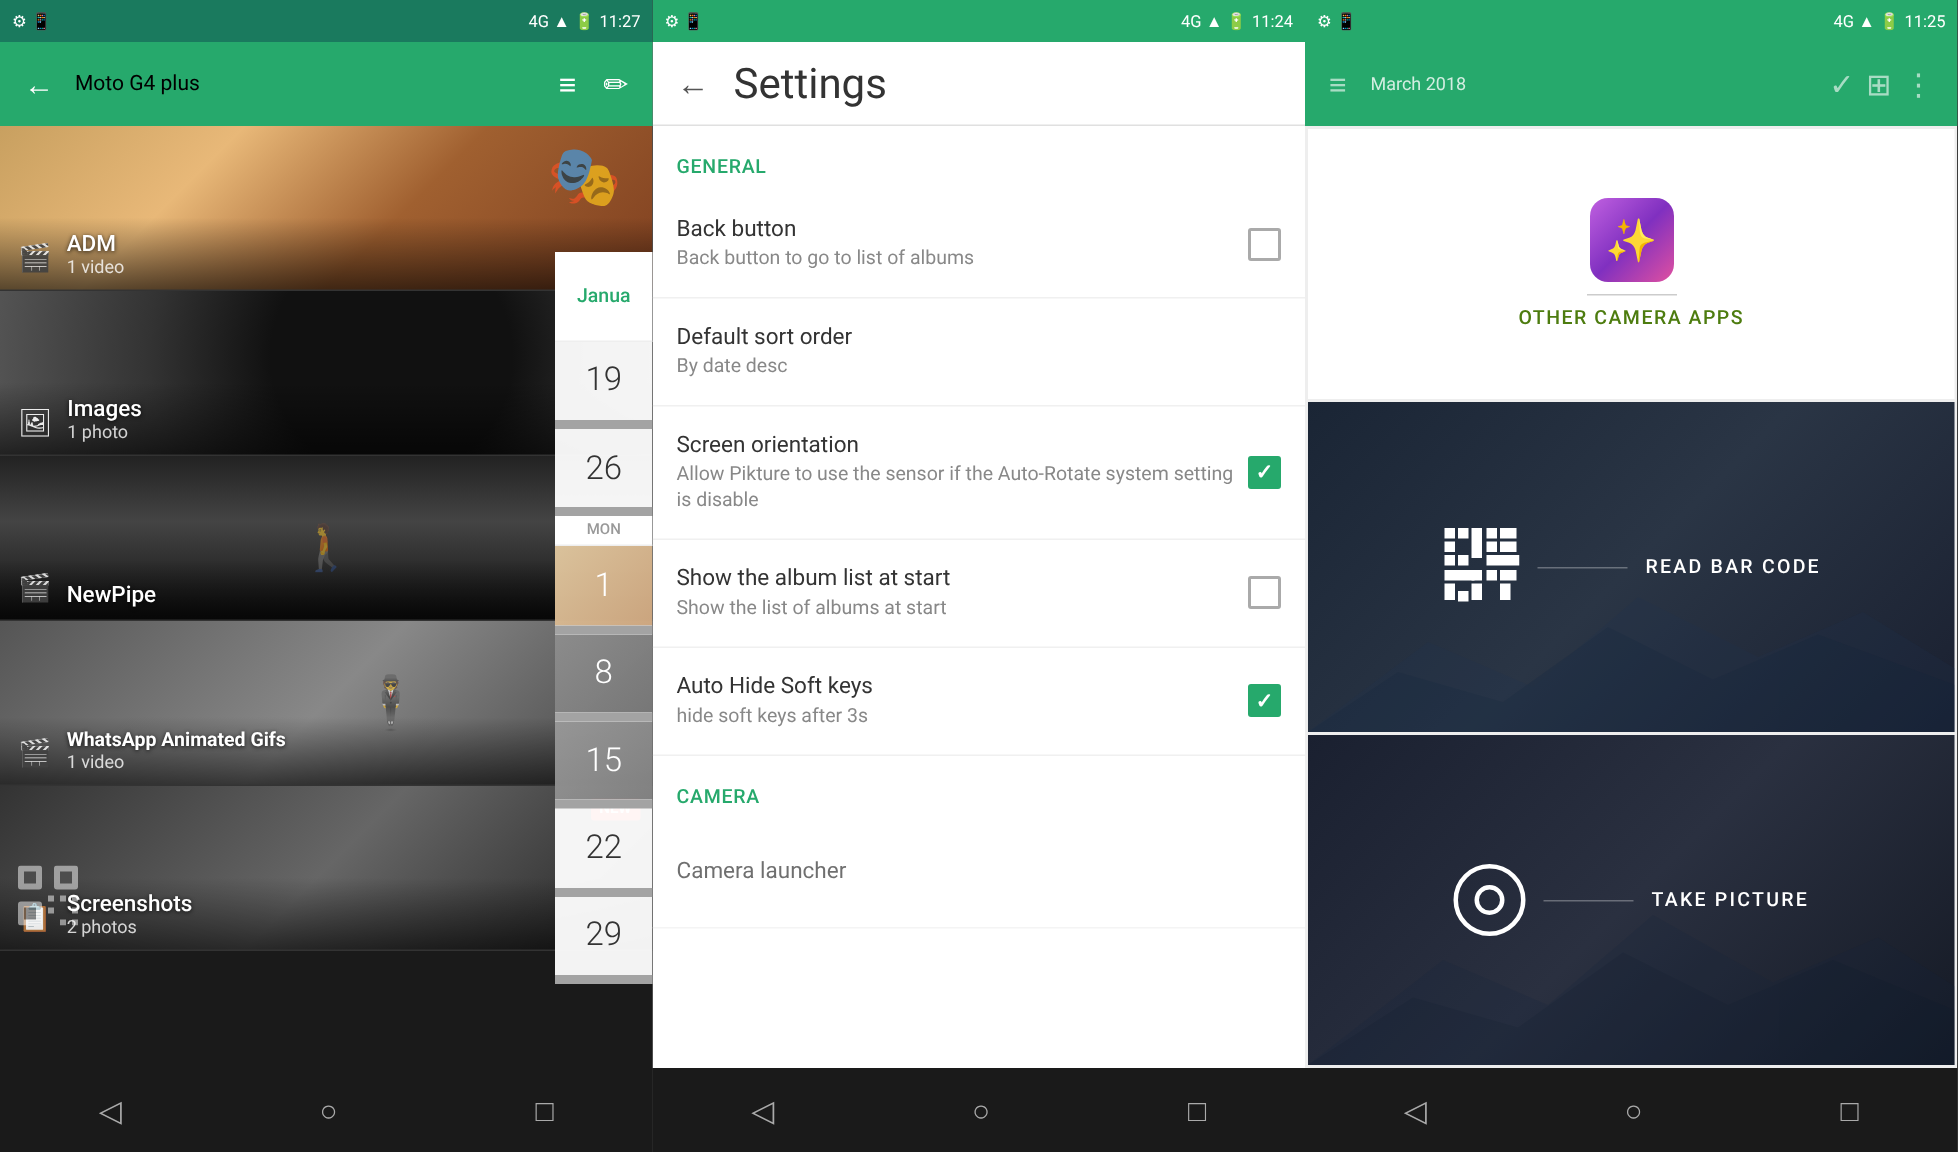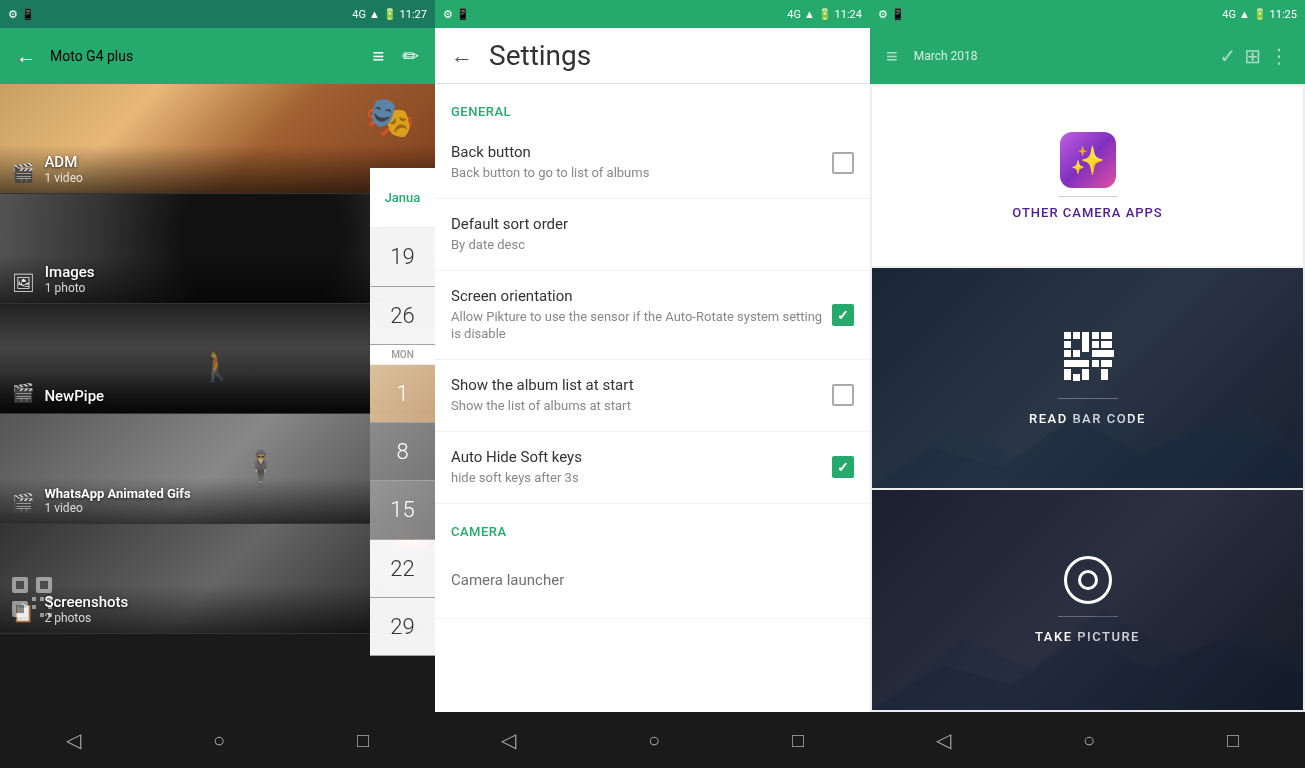--- a/index.html
+++ b/index.html
@@ -161,21 +161,21 @@
       height: calc(100% - 140px);
       display: flex;
       flex-direction: column;
     }
 
     .cal-item {
       display: flex;
       align-items: center;
       justify-content: center;
       height: 70px;
-      border-bottom: 1px solid #a3a3a3;
+      border-bottom: 6px solid #a3a3a3;
       font-size: 22px;
       color: #555;
       font-weight: 300;
       position: relative;
     }
     .cal-item.has-image {
       overflow: hidden;
     }
 
     .cal-thumb {
@@ -346,36 +346,36 @@
       border-radius: 12px;
       background: linear-gradient(135deg, #c060e0, #8030c0, #e050a0);
       display: flex;
       align-items: center;
       justify-content: center;
       font-size: 28px;
     }
 
     .other-camera-label {
       font-size: 13px;
-      color: #4c1d95;
+      color: #4d7c0f;
       letter-spacing: 1px;
       font-weight: 500;
     }
 
     .divider-line {
       width: 60px;
       height: 1px;
       background: #ccc;
     }
 
     .dark-card {
       flex: 1;
       background: #2a2a2a;
       display: flex;
-      flex-direction: column;
+      flex-direction: row;
       align-items: center;
       justify-content: center;
       gap: 12px;
       position: relative;
       overflow: hidden;
       min-height: 150px;
     }
 
     .dark-card-bg-barcode {
       background: linear-gradient(135deg, #1a2535 0%, #2a3545 50%, #1a2030 100%);

